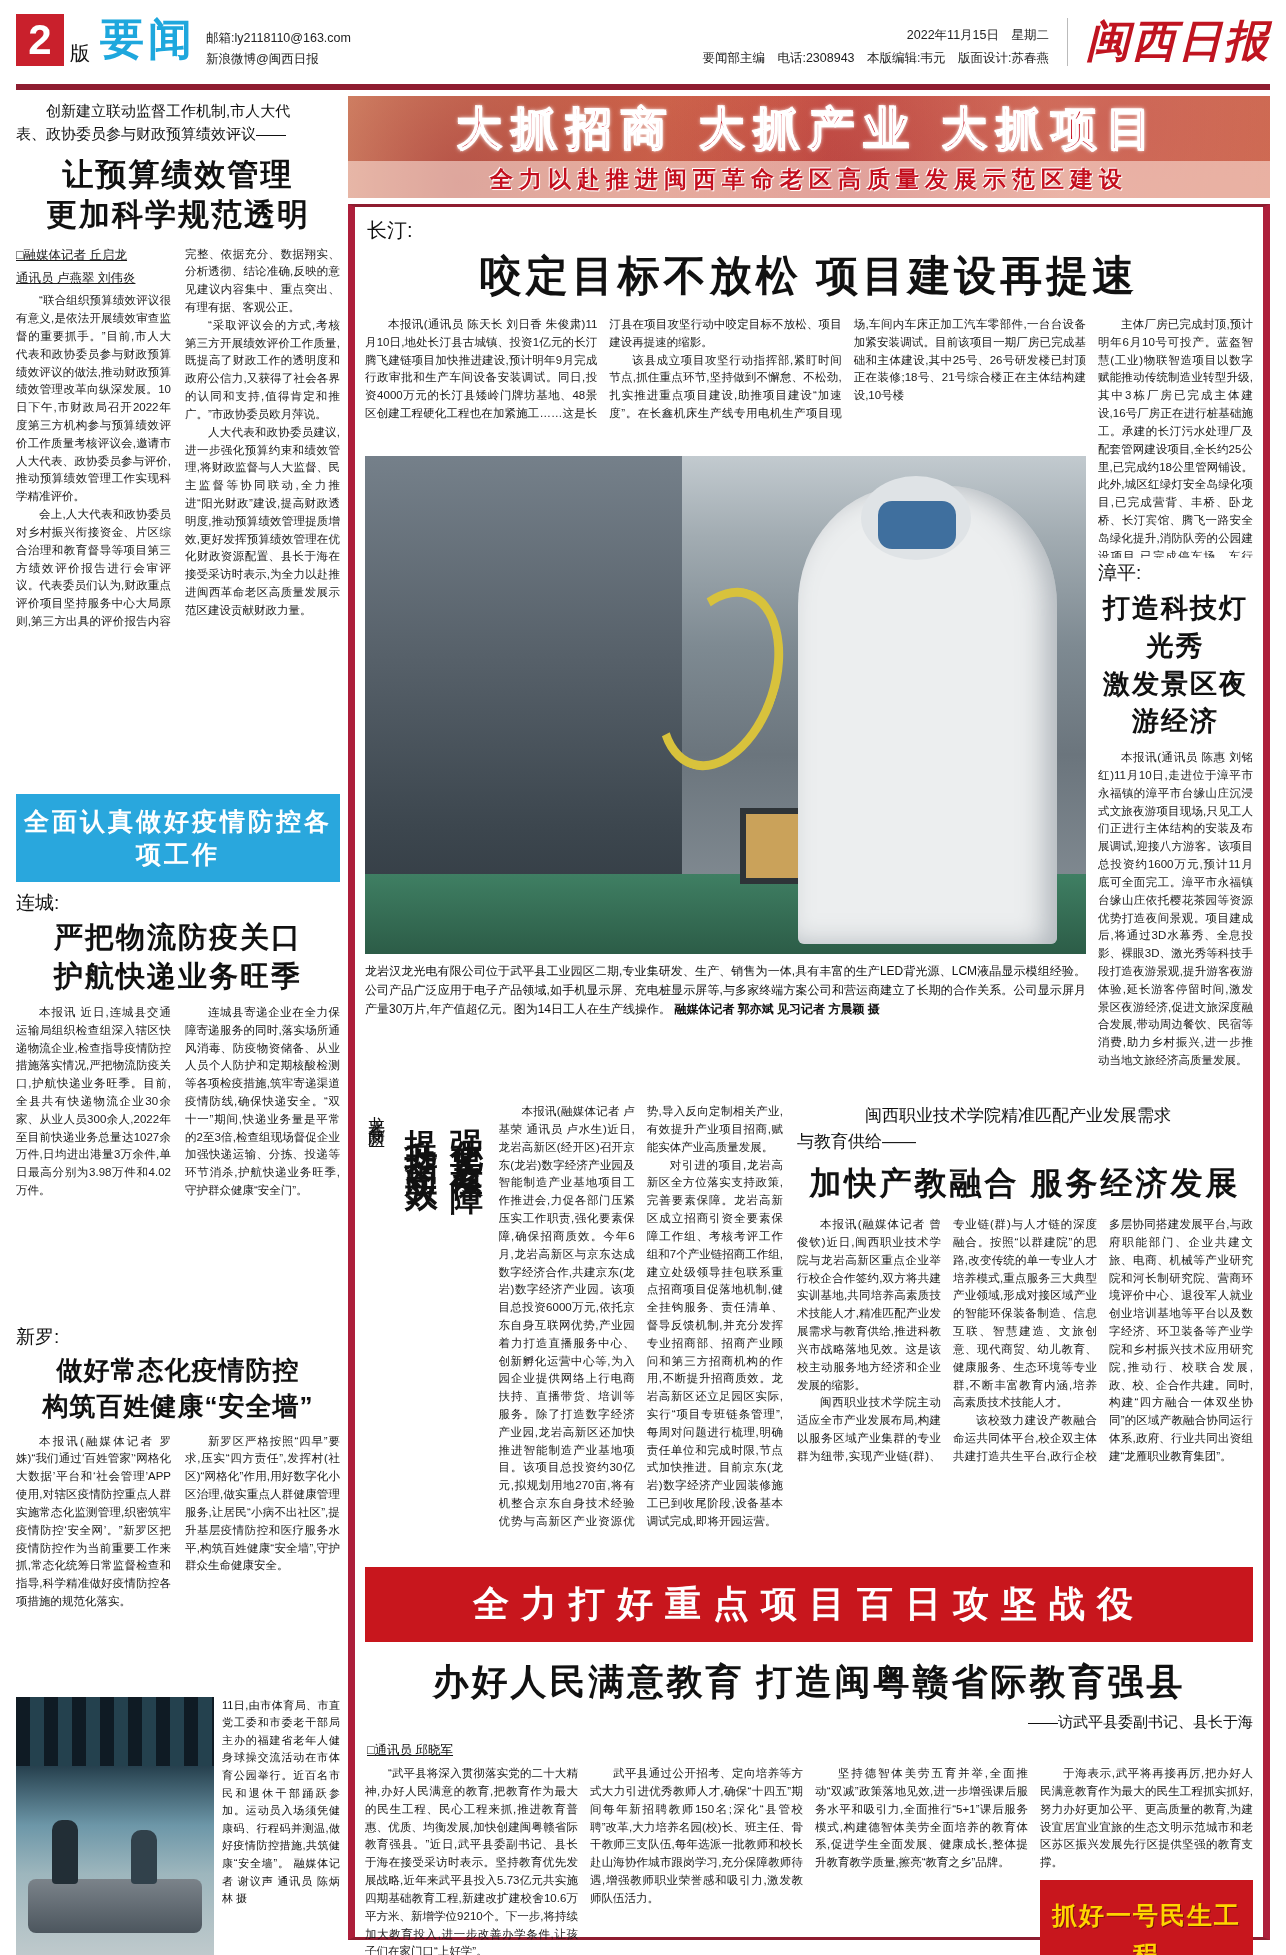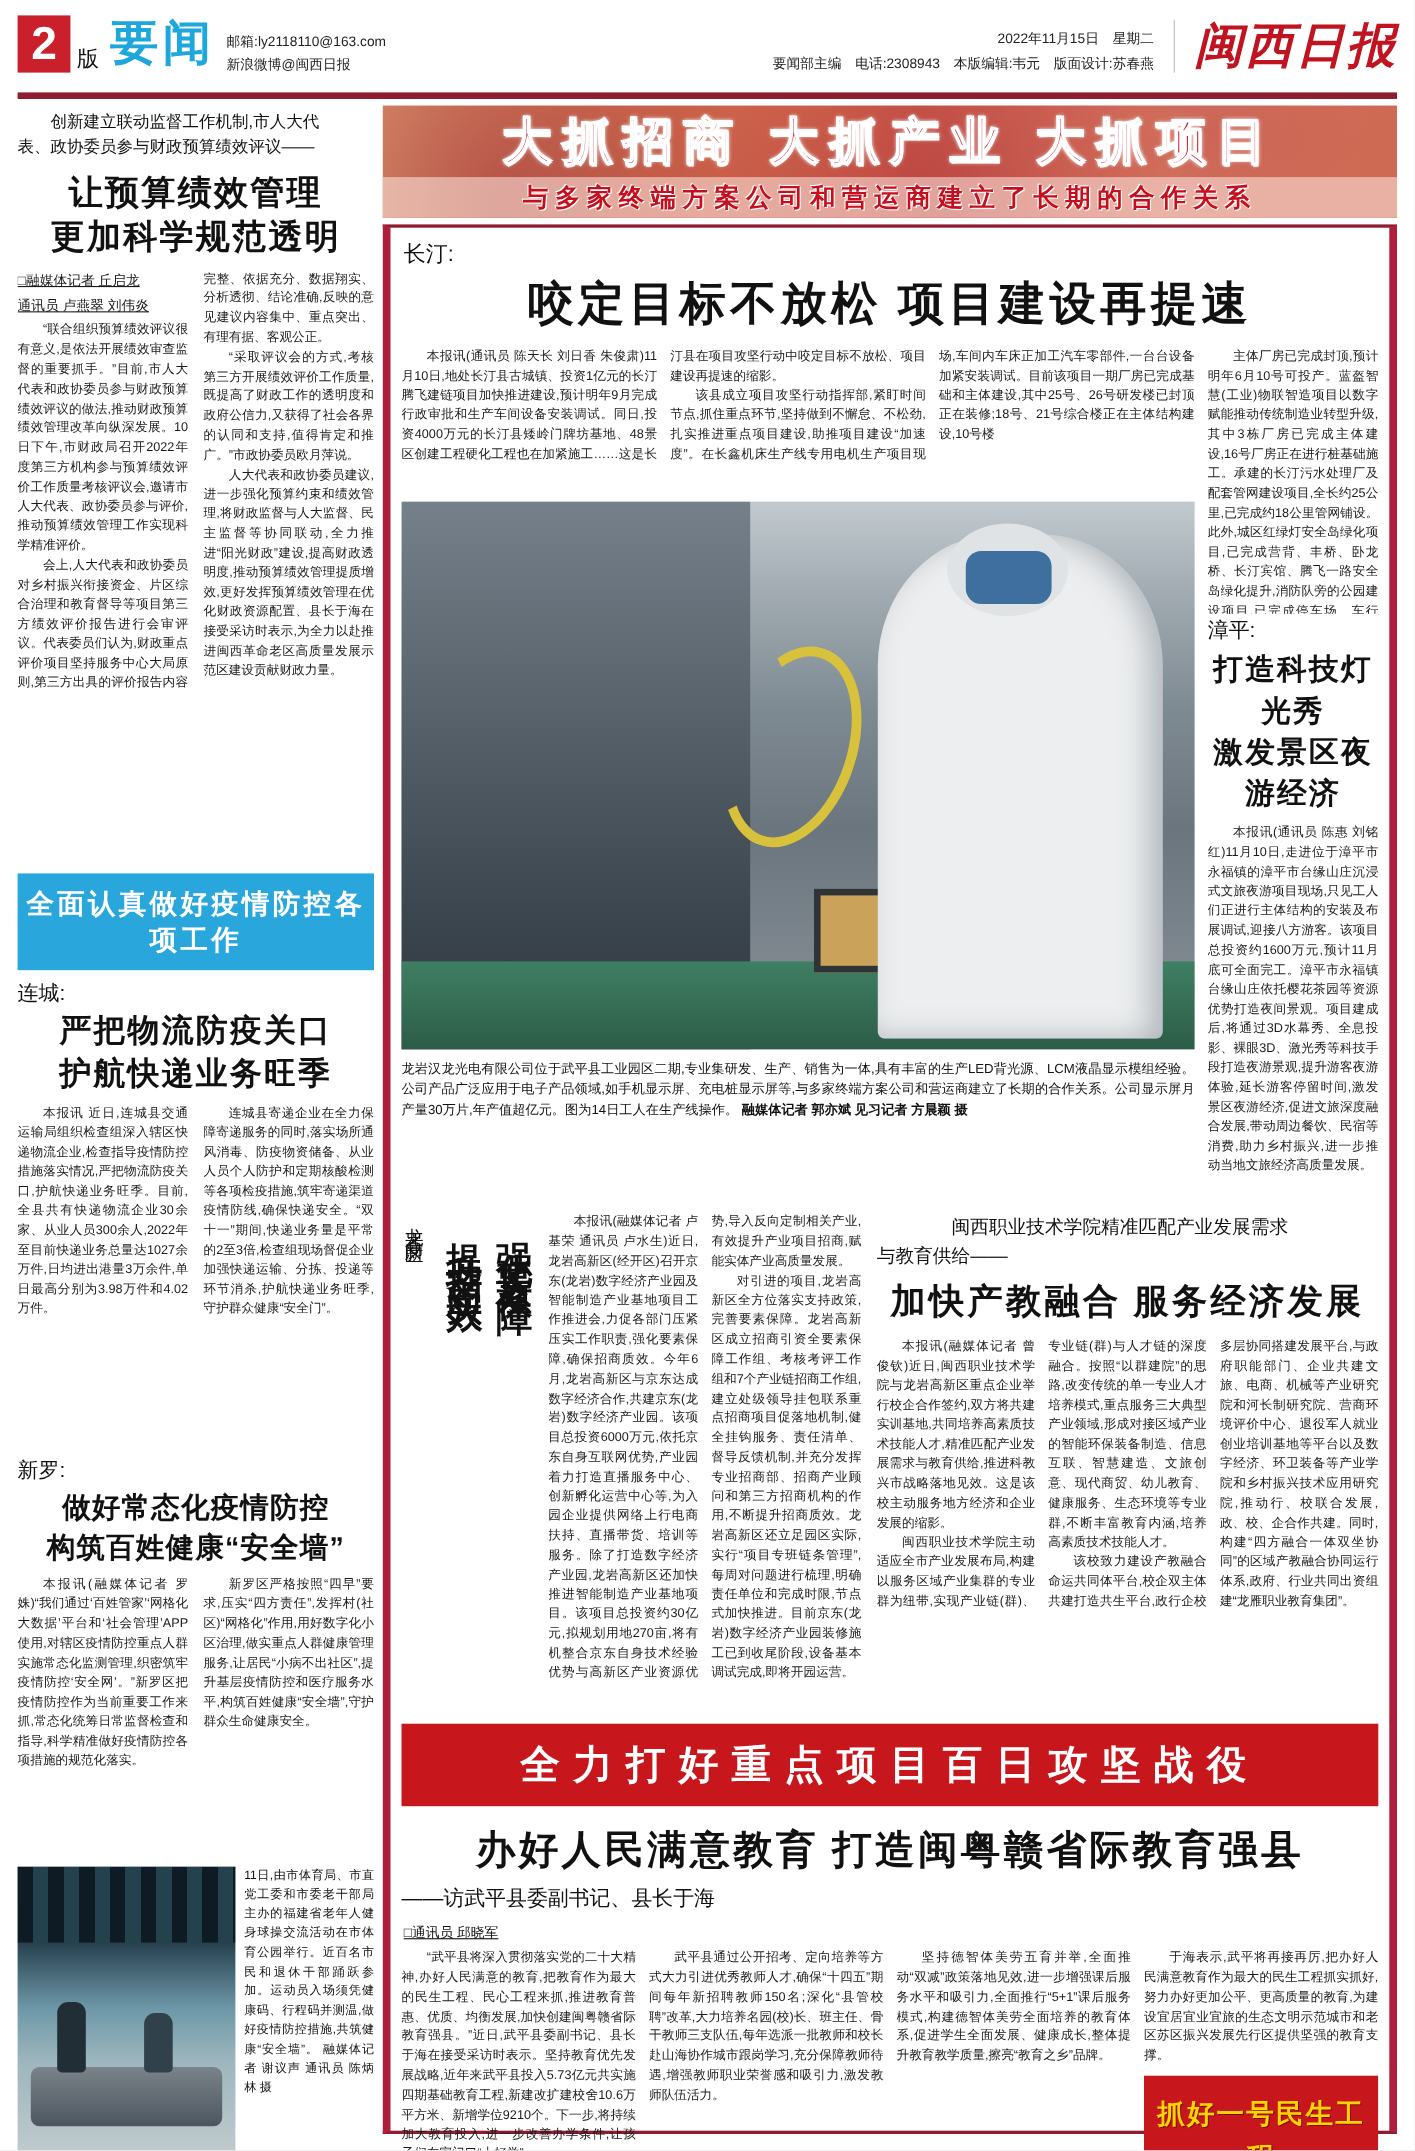--- a/index.html
+++ b/index.html
@@ -102,21 +102,21 @@
   .cj-kicker{font-size:17px;line-height:1.5;}
   .cj-kicker .k1{text-indent:4em;display:block;}
   .cj-title{font-size:32px;font-weight:900;text-align:center;letter-spacing:3px;margin:8px 0 10px;
             font-family:"Liberation Serif","DejaVu Serif",serif;}
   .cj-body{column-count:3;column-gap:12px;height:330px;overflow:hidden;}
   
   .campaign{margin-top:12px;background:#c8161d;color:#fff;font-weight:900;font-size:36px;
             text-align:center;padding:13px 0;letter-spacing:12px;}
   .edu-title{font-size:36px;font-weight:900;text-align:center;letter-spacing:3px;margin:16px 0 6px;
              font-family:"Liberation Serif","DejaVu Serif",serif;}
-  .edu-subtitle{font-size:19px;text-align:left;margin-bottom:10px;}
+  .edu-subtitle{font-size:15px;text-align:right;margin-bottom:10px;}
   .edu-byline{font-size:12.5px;text-decoration:underline;margin:0 0 6px 2px;}
   .edu-body{display:flex;gap:12px;height:292px;overflow:hidden;}
   .edu-col{flex:1;min-width:0;overflow:hidden;}
   .promo-box{background:#c8161d;margin-top:8px;padding:16px 6px 12px;text-align:center;}
   .promo-l{color:#ffd400;font-weight:900;font-size:25px;letter-spacing:2px;line-height:1.55;
            text-shadow:1px 1px 0 #7e0d12;}
 </style>
 </head>
 <body>
 
@@ -195,21 +195,21 @@
           <span>11日,由市体育局、市直党工委和市委老干部局主办的福建省老年人健身球操交流活动在市体育公园举行。近百名市民和退休干部踊跃参加。运动员入场须凭健康码、行程码并测温,做好疫情防控措施,共筑健康“安全墙”。</span>
           <span class="credit">融媒体记者 谢议声 通讯员 陈炳林 摄</span>
         </div>
       </div>
     </aside>
 
     <main class="center">
 
       <div class="top-banner">
         <div class="tb1">大抓招商 大抓产业 大抓项目</div>
-        <div class="tb2">与多家终端方案公司和营运商建立了长期的合作关系</div>
+        <div class="tb2">全力以赴推进闽西革命老区高质量发展示范区建设</div>
       </div>
 
       <div class="frame">
 
         <div class="ct-label">长汀:</div>
         <div class="ct-title">咬定目标不放松  项目建设再提速</div>
 
         <div class="ct-row">
           <div class="ct-left">
             <div class="bt ct-top">

